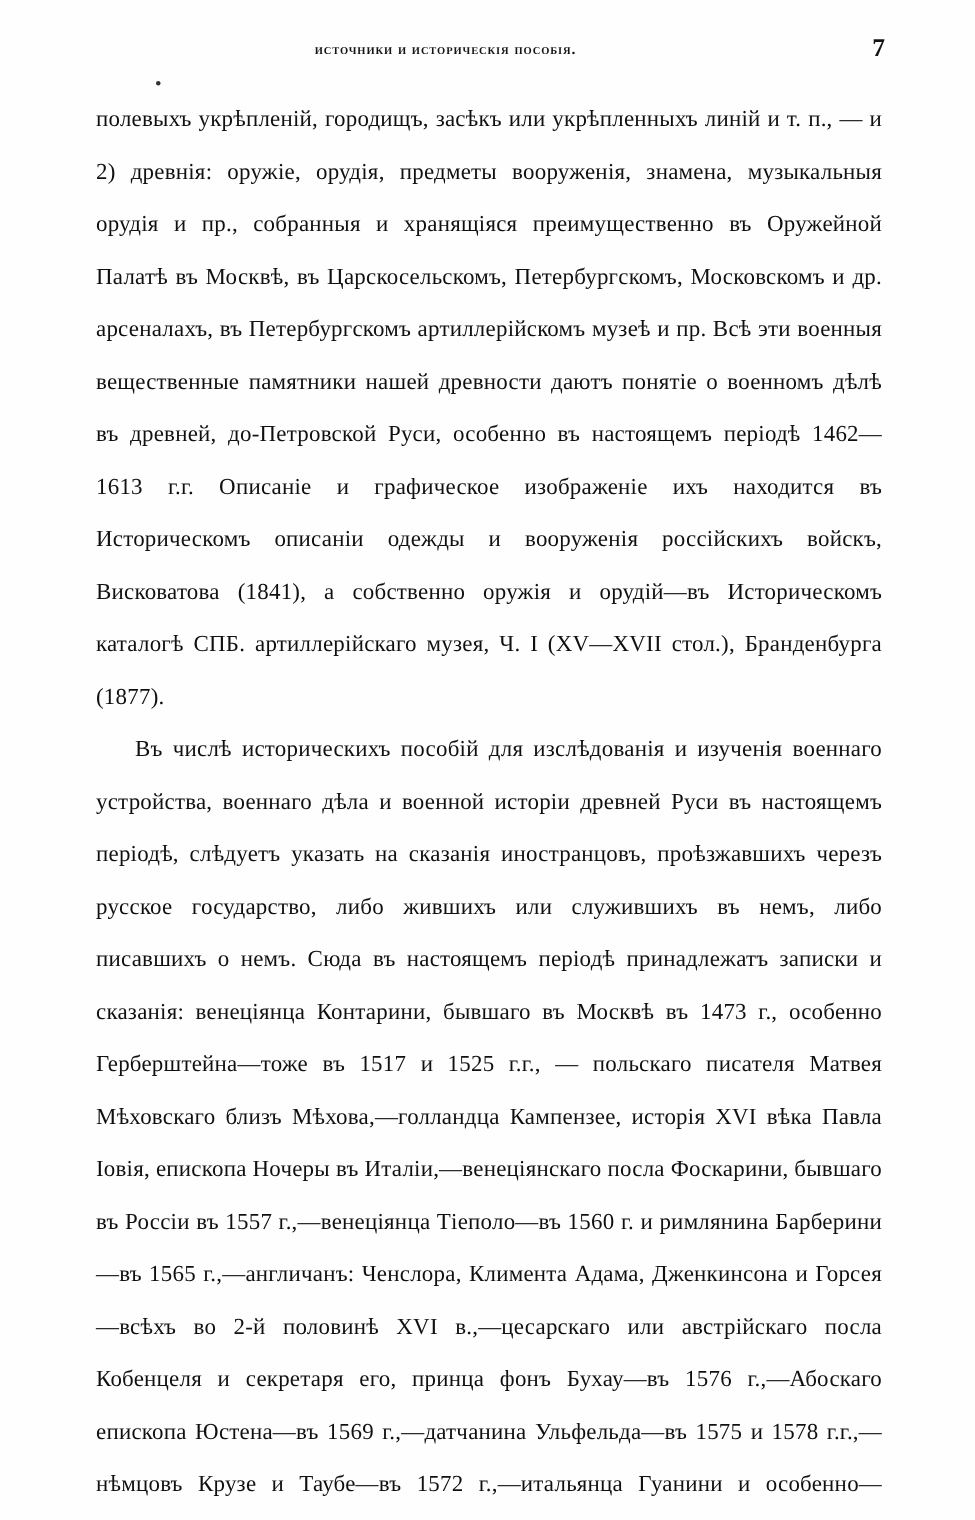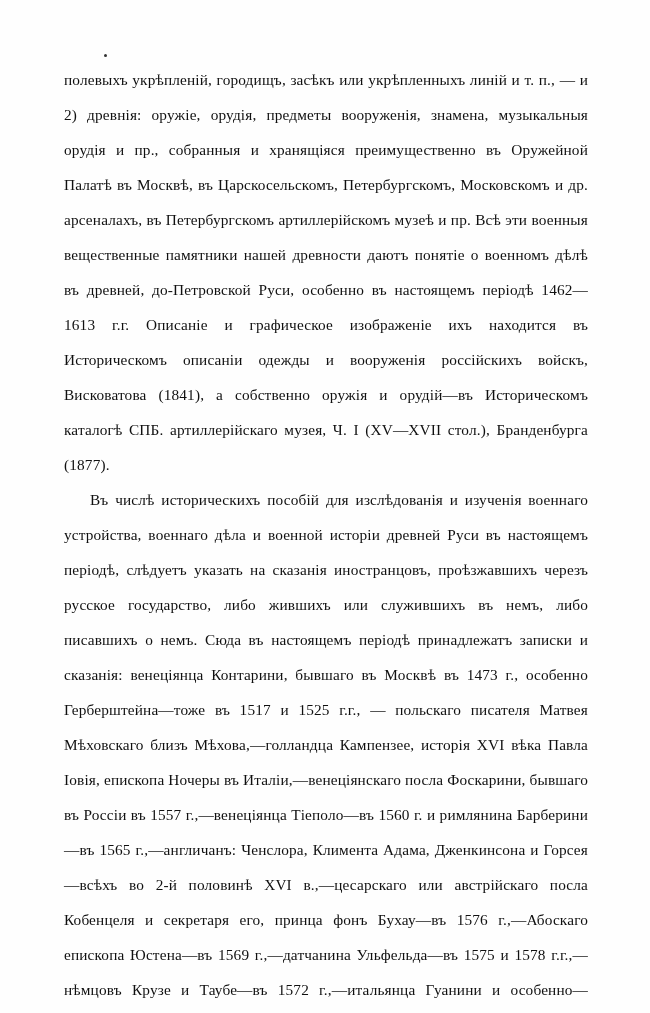--- a/index.html
+++ b/index.html
@@ -78,20 +78,24 @@
   }
   .body-text p.no-indent {
     text-indent: 0;
   }
 </style>
 </head>
 <body>
 
 <div class="page">
 
+  <div class="header-row">
+    <div class="running-head">ИСТОЧНИКИ И ИСТОРИЧЕСКІЯ ПОСОБІЯ.</div>
+    <div class="folio">7</div>
+  </div>
 
   <div class="dot-mark"></div>
 
   <div class="body-text">
     <p class="no-indent">полевыхъ укрѣпленій, городищъ, засѣкъ или укрѣпленныхъ линій и т. п., — и 2) древнія: оружіе, орудія, предметы вооруженія, знамена, музыкальныя орудія и пр., собранныя и хранящіяся преимущественно въ Оружейной Палатѣ въ Москвѣ, въ Царскосельскомъ, Петербургскомъ, Московскомъ и др. арсеналахъ, въ Петербургскомъ артиллерійскомъ музеѣ и пр. Всѣ эти военныя вещественные памятники нашей древности даютъ понятіе о военномъ дѣлѣ въ древней, до-Петровской Руси, особенно въ настоящемъ періодѣ 1462—1613 г.г. Описаніе и графическое изображеніе ихъ находится въ Историческомъ описаніи одежды и вооруженія россійскихъ войскъ, Висковатова (1841), а собственно оружія и орудій—въ Историческомъ каталогѣ СПБ. артиллерійскаго музея, Ч. I (XV—XVII стол.), Бранденбурга (1877).</p>
     <p>Въ числѣ историческихъ пособій для изслѣдованія и изученія военнаго устройства, военнаго дѣла и военной исторіи древней Руси въ настоящемъ періодѣ, слѣдуетъ указать на сказанія иностранцовъ, проѣзжавшихъ черезъ русское государство, либо жившихъ или служившихъ въ немъ, либо писавшихъ о немъ. Сюда въ настоящемъ періодѣ принадлежатъ записки и сказанія: венеціянца Контарини, бывшаго въ Москвѣ въ 1473 г., особенно Герберштейна—тоже въ 1517 и 1525 г.г., — польскаго писателя Матвея Мѣховскаго близъ Мѣхова,—голландца Кампензее, исторія XVI вѣка Павла Іовія, епископа Ночеры въ Италіи,—венеціянскаго посла Фоскарини, бывшаго въ Россіи въ 1557 г.,—венеціянца Тіеполо—въ 1560 г. и римлянина Барберини—въ 1565 г.,—англичанъ: Ченслора, Климента Адама, Дженкинсона и Горсея—всѣхъ во 2-й половинѣ XVI в.,—цесарскаго или австрійскаго посла Кобенцеля и секретаря его, принца фонъ Бухау—въ 1576 г.,—Абоскаго епископа Юстена—въ 1569 г.,—датчанина Ульфельда—въ 1575 и 1578 г.г.,—нѣмцовъ Крузе и Таубе—въ 1572 г.,—итальянца Гуанини и особенно—извѣстнаго іезуита Антонія Поссевина, — польскихъ историковъ: Ваповскаго, Мартина Кромера, епископа Вармійскаго или Эрмеландскаго, — Оржеховскаго, — Оржельскаго,—Бѣльскаго,—Стрыйковскаго,—особенно Гейденштейна, секретаря Замойскаго и Баторія,—Лаврентія Миллера объ осадѣ Пскова Баторіемъ и о дѣлахъ Ливонскихъ,—Михаила Литвина и Мартына Броневскаго о русскихъ и татарахъ,—ливонскихъ историковъ: Балтазара Руссова хроника Ливонскаго ордена до 1594 года,—Бреденбаха и Ольмена описанія Ливонской войны,—и Саломона Геннига, друга и совѣтника послѣдняго гросмейстера ливонскаго Готтарда Кетлера,—англичанина Флетчера, посла англійской королевы Елисаветы при Ѳео-</p>
   </div>
 
 </div>
 

